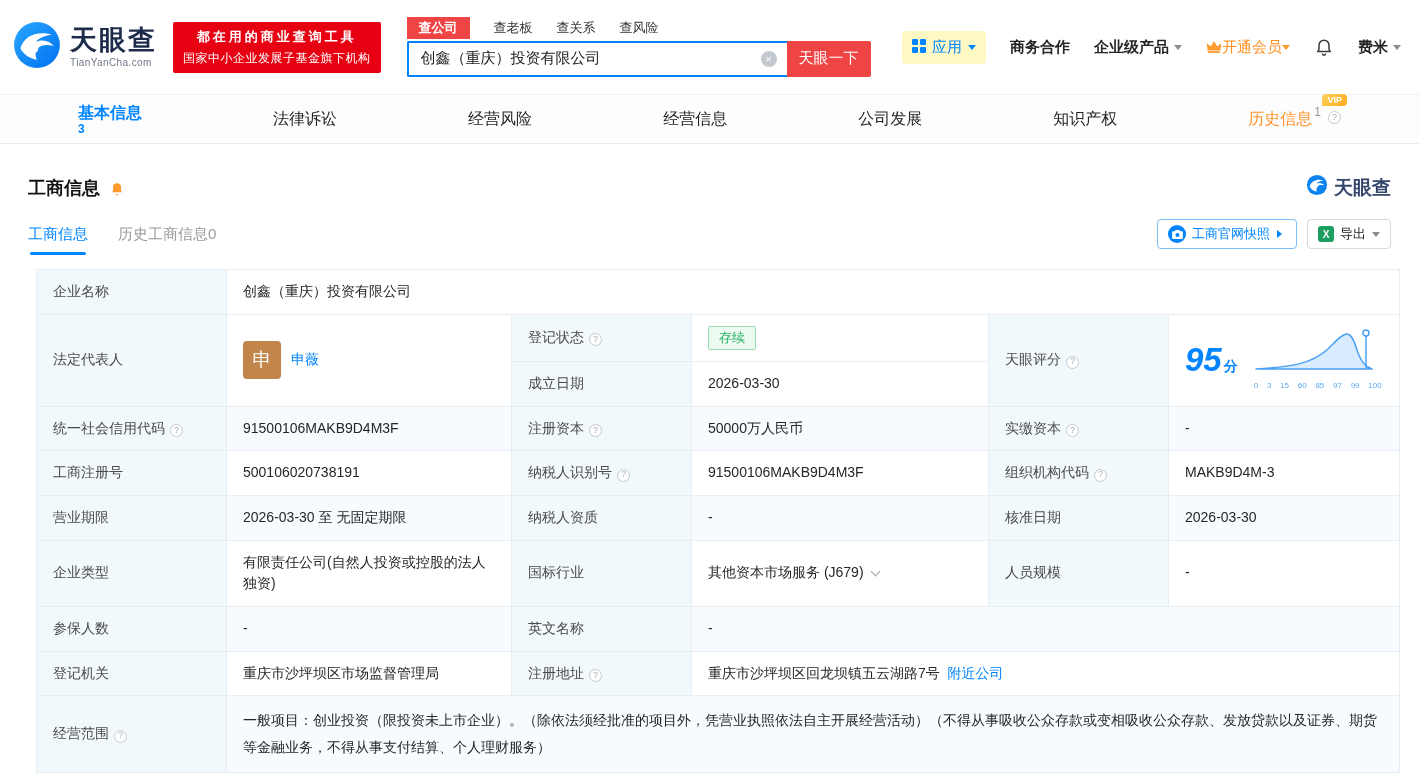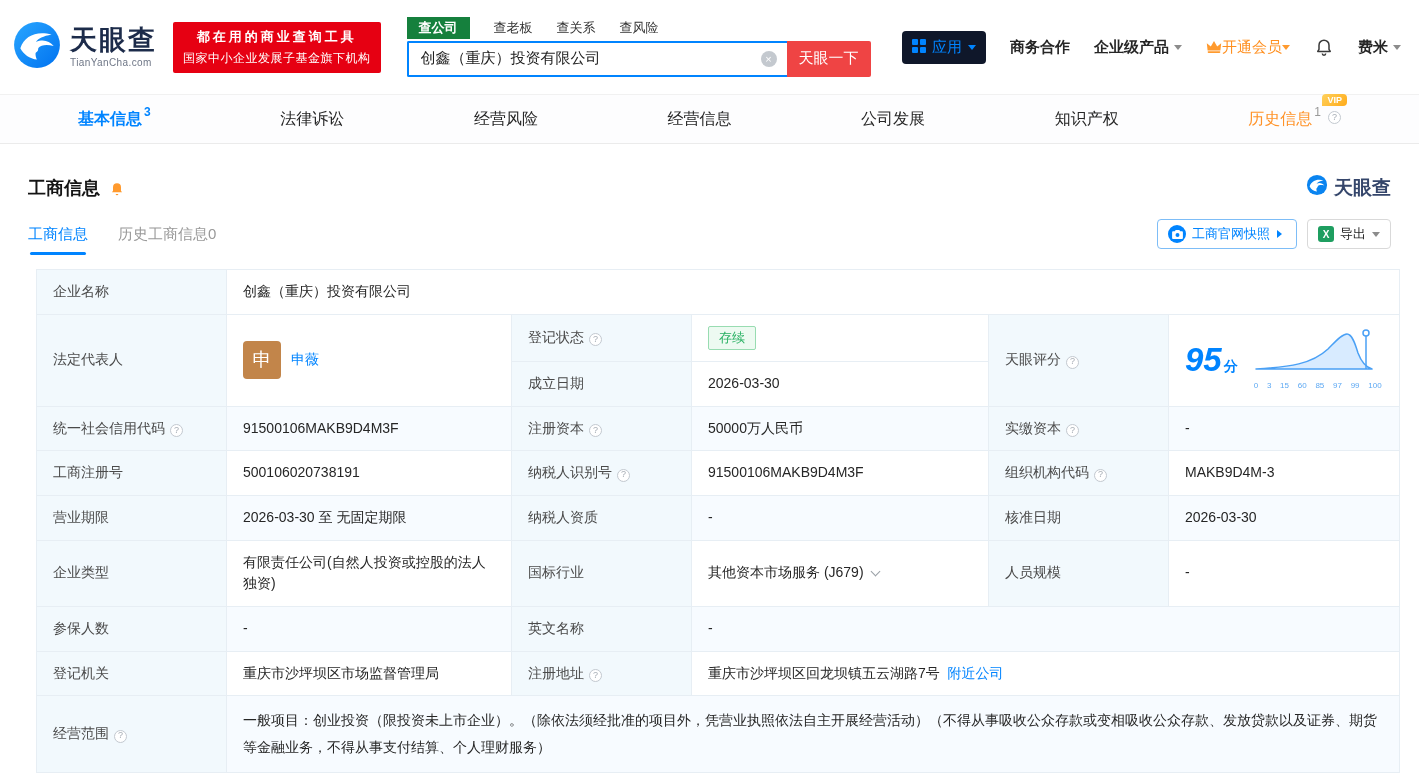--- a/index.html
+++ b/index.html
@@ -13,43 +13,43 @@
   .logo-text { line-height:1; }
   .logo-name { font-size:27px; font-weight:800; color:#1c2b4a; letter-spacing:2px; }
   .logo-domain { font-size:10px; color:#6e7686; margin-top:4px; letter-spacing:.4px; }
   .red-banner { background:#e60012; color:#fff; padding:6px 10px; border-radius:2px; text-align:center; flex:0 0 auto; }
   .banner-l1 { font-size:13px; font-weight:700; letter-spacing:3px; white-space:nowrap; }
   .banner-l2 { font-size:12px; font-weight:400; margin-top:4px; letter-spacing:.5px; white-space:nowrap; }
 
   .search-block { margin-left:10px; flex:0 0 auto; }
   .search-tabs { display:flex; align-items:center; gap:24px; font-size:13px; margin-bottom:3px; height:20px; }
   .search-tab { color:#333; cursor:pointer; }
-  .search-tab.active { background:#15803d; color:#fff; padding:2px 12px; font-weight:600; }
+  .search-tab.active { background:#ef4444; color:#fff; padding:2px 12px; font-weight:600; }
   .search-row { display:flex; }
   .search-input-wrap { position:relative; }
   .search-input { width:380px; height:36px; border:2px solid #0084ff; border-right:none; border-radius:2px 0 0 2px;
     padding:0 36px 0 12px; font-size:15px; color:#222; outline:none; font-family:inherit; }
   .clear-icon { position:absolute; right:10px; top:50%; transform:translateY(-50%); width:16px; height:16px;
     border-radius:50%; background:#c4c9cf; color:#fff; font-size:11px; line-height:16px; text-align:center; cursor:pointer; }
   .search-btn { width:84px; height:36px; background:#ef4444; color:#fff; border:none; font-size:15px;
     border-radius:0 2px 2px 0; cursor:pointer; font-family:inherit; }
 
   .top-menu { margin-left:auto; display:flex; align-items:center; gap:24px; font-size:15px; white-space:nowrap; }
-  .apps-chip { display:flex; align-items:center; gap:6px; background:#0f172a; color:#0084ff; padding:7px 10px;
+  .apps-chip { display:flex; align-items:center; gap:6px; background:#fef9c3; color:#0084ff; padding:7px 10px;
     border-radius:4px; cursor:pointer; }
   .menu-item { color:#262626; display:flex; align-items:center; gap:5px; cursor:pointer;font-weight:bold; }
   .vip-link { color:#ff8f1f; display:flex; align-items:center; cursor:pointer; }
   .caret { width:0; height:0; border:4px solid transparent; border-top:5px solid #8c8c8c; margin-top:5px; }
   .caret.blue { border-top-color:#0084ff; }
 
   
   .main-nav { display:flex; justify-content:space-between; align-items:center; height:50px; padding:0 78px;
     background:#fdfdfe; border-top:1px solid #f1f1f1; border-bottom:1px solid #ebebeb; }
   .nav-tab { position:relative; font-size:16px; color:#262626; cursor:pointer; display:flex; align-items:flex-start; gap:2px; }
-  .nav-tab.active { color:#0084ff; font-weight:700; }
+  .nav-tab.active { color:#0084ff; font-weight:700;flex-direction:column; }
   .nav-count { font-size:12px; color:#0084ff; margin-top:-4px; }
   .nav-tab.history { color:#ff9329; }
   .nav-count.gray { color:#999; }
   .vip-tag { position:absolute; top:-15px; right:-6px; background:linear-gradient(135deg,#ffd15c,#ffab1a);
     color:#fff; font-size:9px; font-weight:700; padding:1px 5px; border-radius:4px 4px 4px 0; }
   .help-circle { display:inline-flex; width:13px; height:13px; border:1px solid #c3c9d0; border-radius:50%;
     color:#a6adb5; font-size:9px; align-items:center; justify-content:center; margin-left:5px; cursor:pointer;
     flex:0 0 auto; background:#fff; }
 
   

